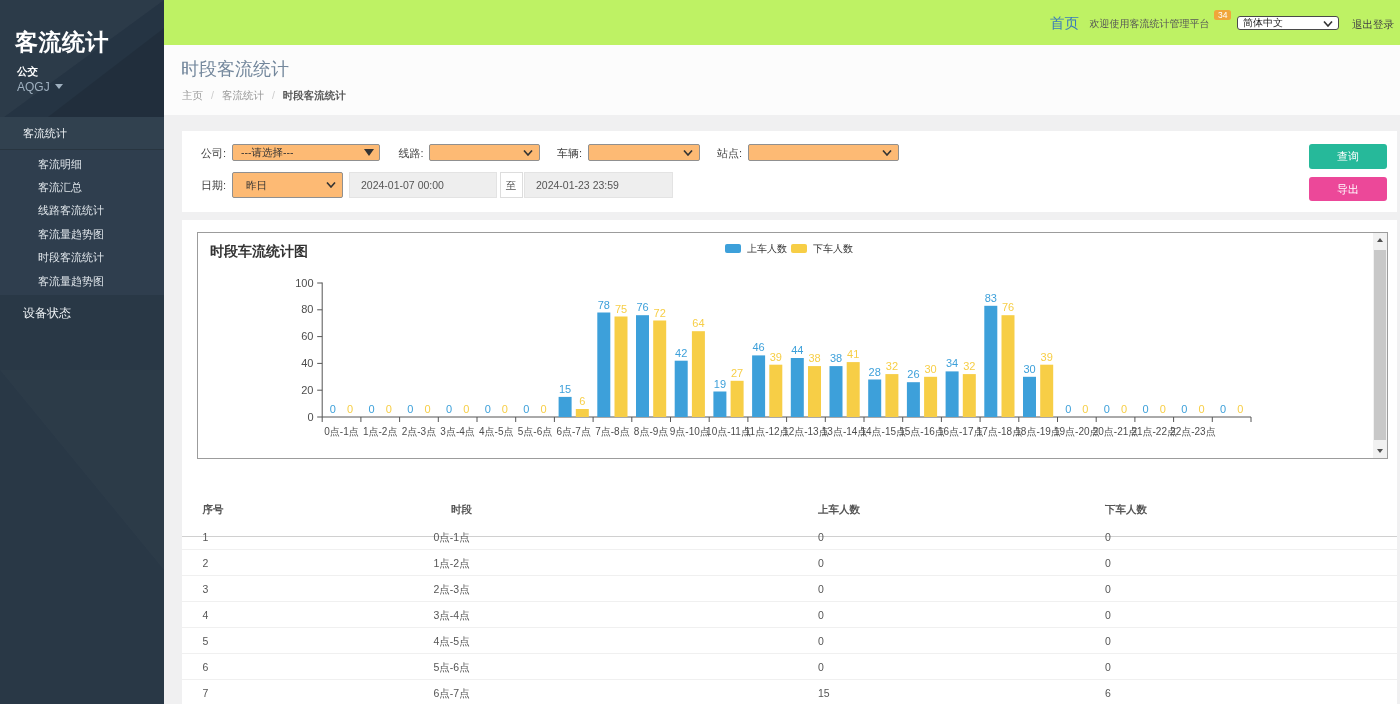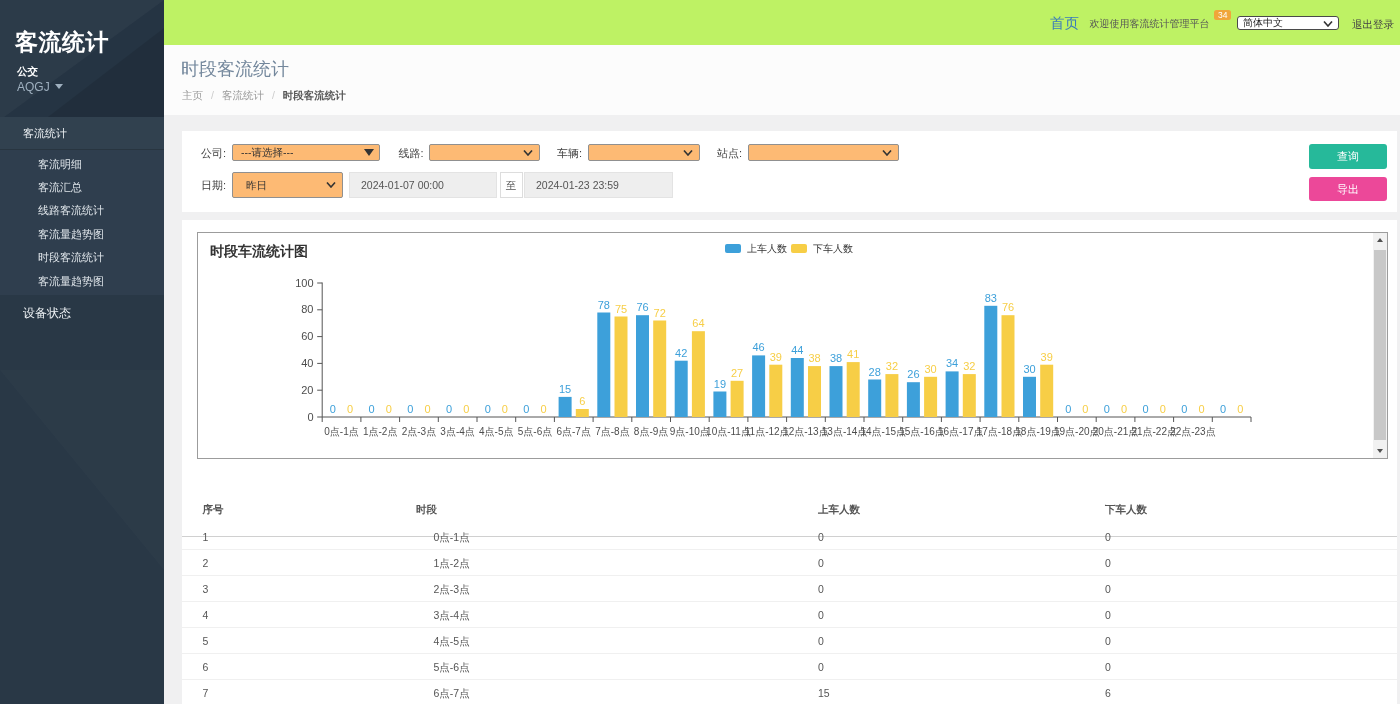--- a/index.html
+++ b/index.html
@@ -281,21 +281,21 @@
         <div class="thumb"></div>
         <div class="btndn">
           <div class="tri-dn"></div>
         </div>
       </div>
   </div>
 </div>
 <div class="panel" id="tablepanel">
   <div id="thead">
     <div class="th" style="left:20.5px;">序号</div>
-    <div class="th" style="left:234px;text-align:right;">时段</div>
+    <div class="th" style="left:269px;text-align:right;">时段</div>
     <div class="th" style="left:636px;">上车人数</div>
     <div class="th" style="left:923px;">下车人数</div>
   </div>
   <div style="position:absolute;left:0;top:39px;width:1215px;height:180px;overflow:hidden;">
     <div class="tr" style="top:0px">
         <div class="c1">1</div>
         <div class="c2">0点-1点</div>
         <div class="c3">0</div>
         <div class="c4">0</div>
       </div>

